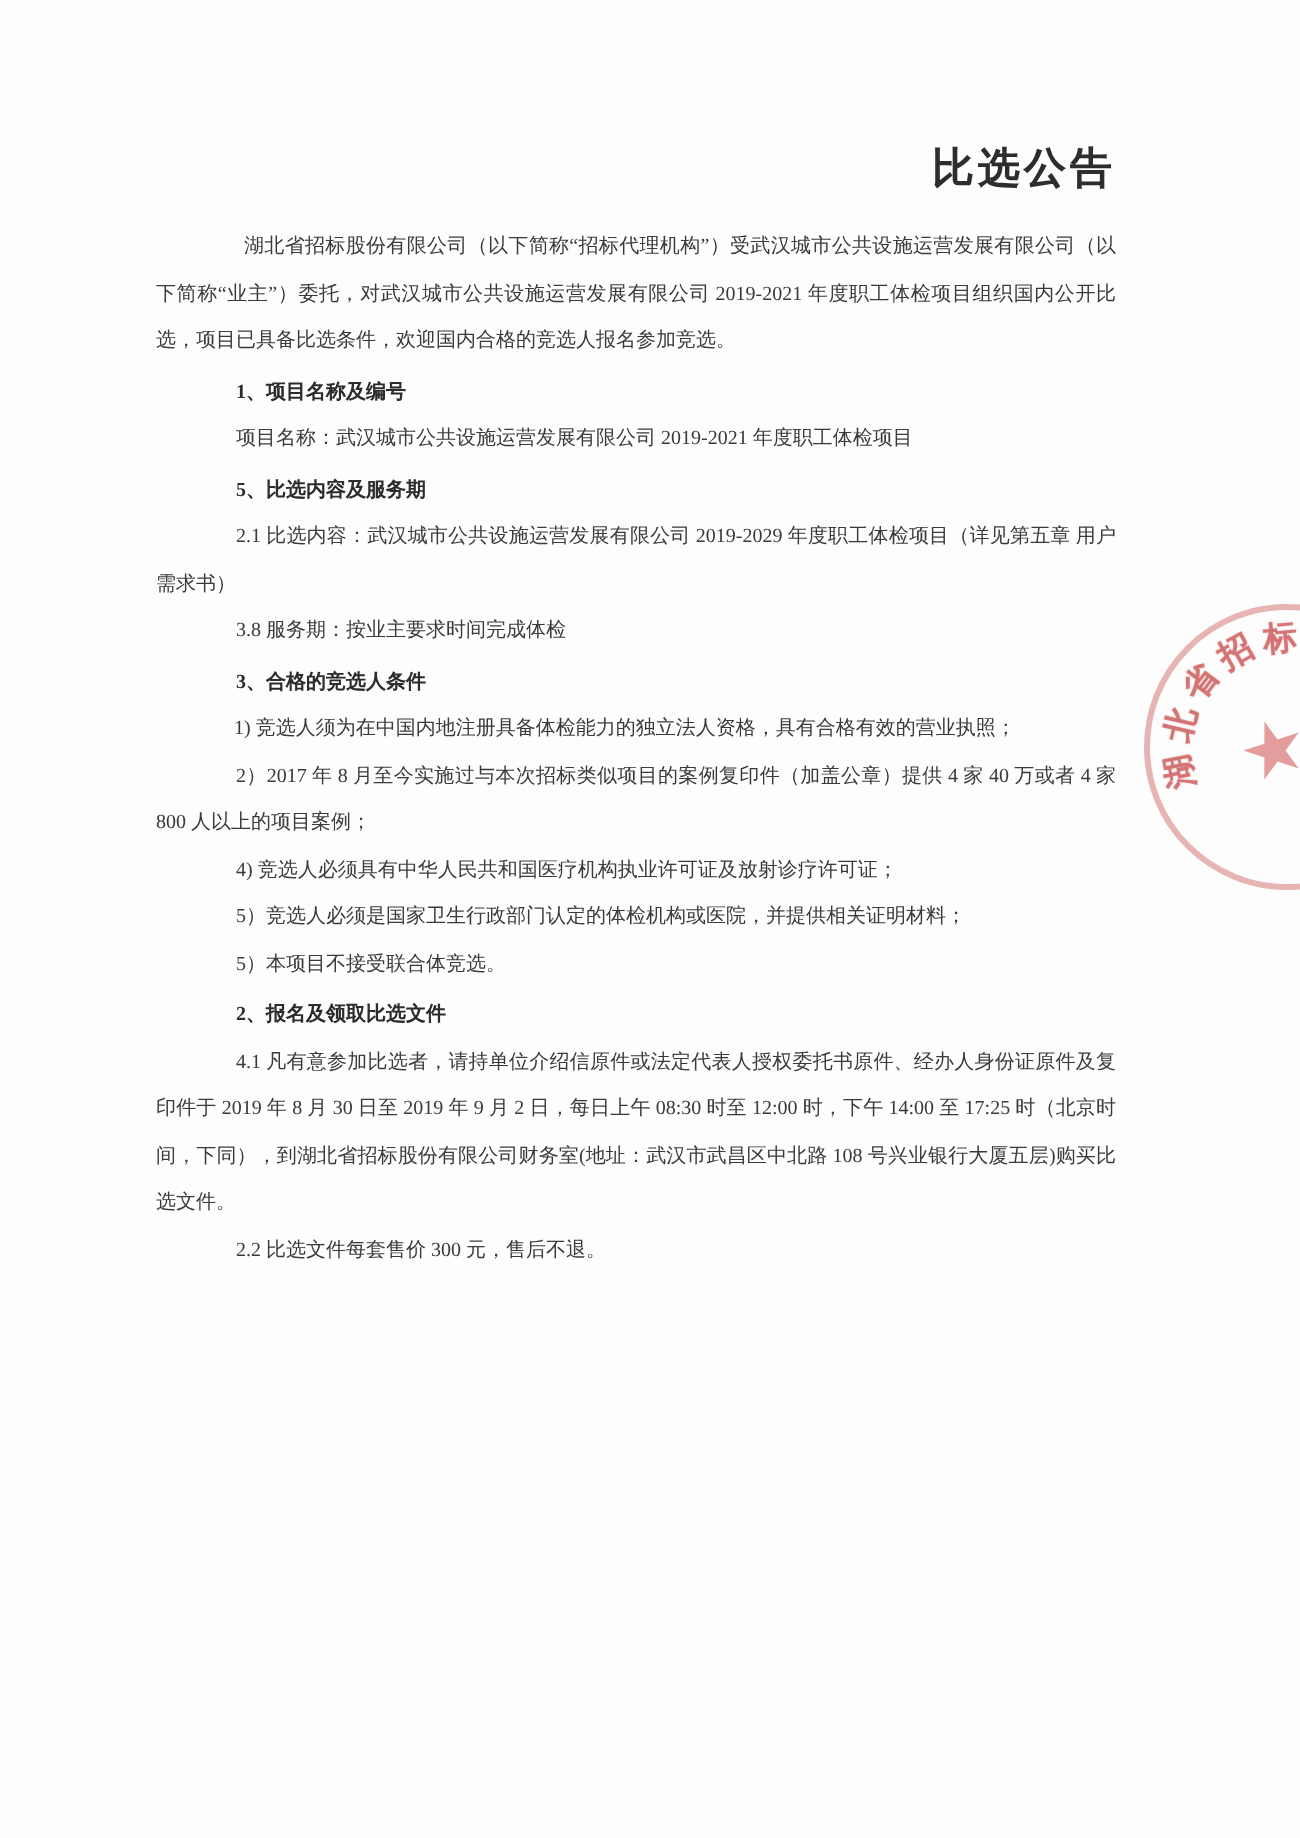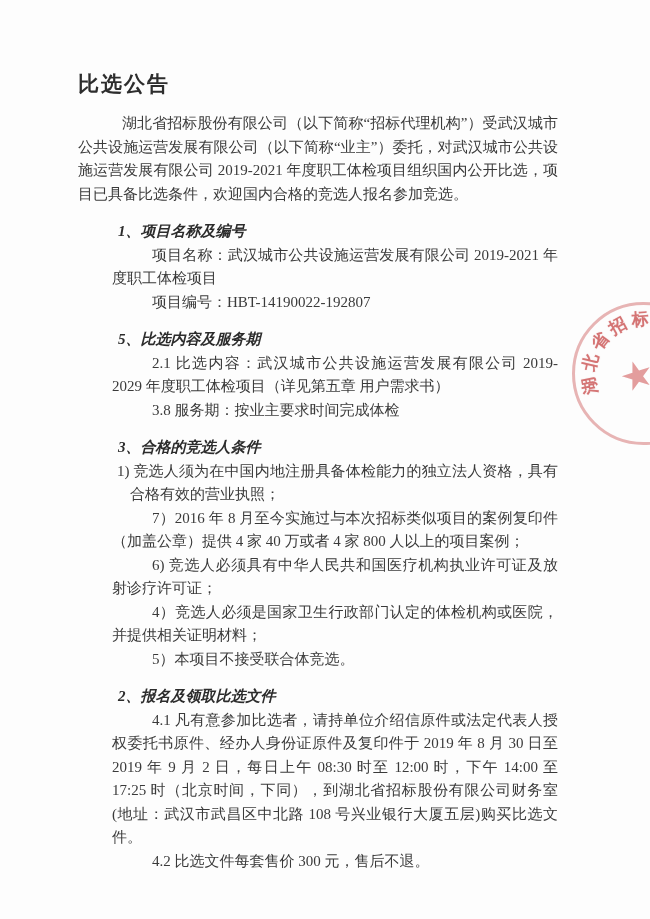--- a/index.html
+++ b/index.html
@@ -13,34 +13,34 @@
   }
   .page {
     position:absolute; inset:0;
     padding:70px 92px 0 78px;
     box-sizing:border-box;
   }
   .doc-title {
     font-size:21px;
     font-weight:bold;
     letter-spacing:2px;
-    text-align:left;
+    text-align:right;
     color:#2d2d2d;
     margin:0 0 14px 0;
     line-height:28px;
   }
   .blk {
     margin:0;
-    font-size:15px;
+    font-size:10px;
     line-height:23.5px;
     text-align:justify;
   }
-  .indent    { text-indent:40px;margin-left:34px; }
+  .indent    { text-indent:40px; }
   .indent-lg { text-indent:44px; }
-  .heading   { font-weight:bold; text-indent:40px; margin-top:14px; color:#2c2c2c;font-style:italic; }
+  .heading   { font-weight:bold; text-indent:40px; margin-top:2px; color:#2c2c2c; }
   .hang      { padding-left:52px; text-indent:-13px; }
 
   
   .seal-circle {
     position:absolute; left:572px; top:302px;
     width:143px; height:143px;
     border:3px solid rgba(201,79,79,0.42);
     border-radius:50%;
     box-sizing:border-box;
   }
@@ -66,33 +66,32 @@
 </style>
 </head>
 <body>
 
 <div class="page">
   <h1 class="doc-title">比选公告</h1>
 
   <p class="blk indent-lg">湖北省招标股份有限公司（以下简称“招标代理机构”）受武汉城市公共设施运营发展有限公司（以下简称“业主”）委托，对武汉城市公共设施运营发展有限公司 2019-2021 年度职工体检项目组织国内公开比选，项目已具备比选条件，欢迎国内合格的竞选人报名参加竞选。</p>
   <p class="blk heading">1、项目名称及编号</p>
   <p class="blk indent">项目名称：武汉城市公共设施运营发展有限公司 2019-2021 年度职工体检项目</p>
-  <p class="blk indent">项目编号：HBT-14190022-192807</p>
   <p class="blk heading">5、比选内容及服务期</p>
   <p class="blk indent">2.1 比选内容：武汉城市公共设施运营发展有限公司 2019-2029 年度职工体检项目（详见第五章 用户需求书）</p>
   <p class="blk indent">3.8 服务期：按业主要求时间完成体检</p>
   <p class="blk heading">3、合格的竞选人条件</p>
   <p class="blk hang">1) 竞选人须为在中国内地注册具备体检能力的独立法人资格，具有合格有效的营业执照；</p>
-  <p class="blk indent">7）2016 年 8 月至今实施过与本次招标类似项目的案例复印件（加盖公章）提供 4 家 40 万或者 4 家 800 人以上的项目案例；</p>
-  <p class="blk indent">6) 竞选人必须具有中华人民共和国医疗机构执业许可证及放射诊疗许可证；</p>
-  <p class="blk indent">4）竞选人必须是国家卫生行政部门认定的体检机构或医院，并提供相关证明材料；</p>
+  <p class="blk indent">2）2017 年 8 月至今实施过与本次招标类似项目的案例复印件（加盖公章）提供 4 家 40 万或者 4 家 800 人以上的项目案例；</p>
+  <p class="blk indent">4) 竞选人必须具有中华人民共和国医疗机构执业许可证及放射诊疗许可证；</p>
+  <p class="blk indent">5）竞选人必须是国家卫生行政部门认定的体检机构或医院，并提供相关证明材料；</p>
   <p class="blk indent">5）本项目不接受联合体竞选。</p>
   <p class="blk heading">2、报名及领取比选文件</p>
   <p class="blk indent">4.1 凡有意参加比选者，请持单位介绍信原件或法定代表人授权委托书原件、经办人身份证原件及复印件于 2019 年 8 月 30 日至 2019 年 9 月 2 日，每日上午 08:30 时至 12:00 时，下午 14:00 至 17:25 时（北京时间，下同），到湖北省招标股份有限公司财务室(地址：武汉市武昌区中北路 108 号兴业银行大厦五层)购买比选文件。</p>
-  <p class="blk indent">4.2 比选文件每套售价 300 元，售后不退。</p>
+  <p class="blk indent">2.2 比选文件每套售价 300 元，售后不退。</p>
 </div>
 
 <div>
   <div class="seal-circle"></div>
   <span class="seal-star">★</span>
   <span class="seal-char sc0">湖</span>
   <span class="seal-char sc1">北</span>
   <span class="seal-char sc2">省</span>
   <span class="seal-char sc3">招</span>
   <span class="seal-char sc4">标</span>

